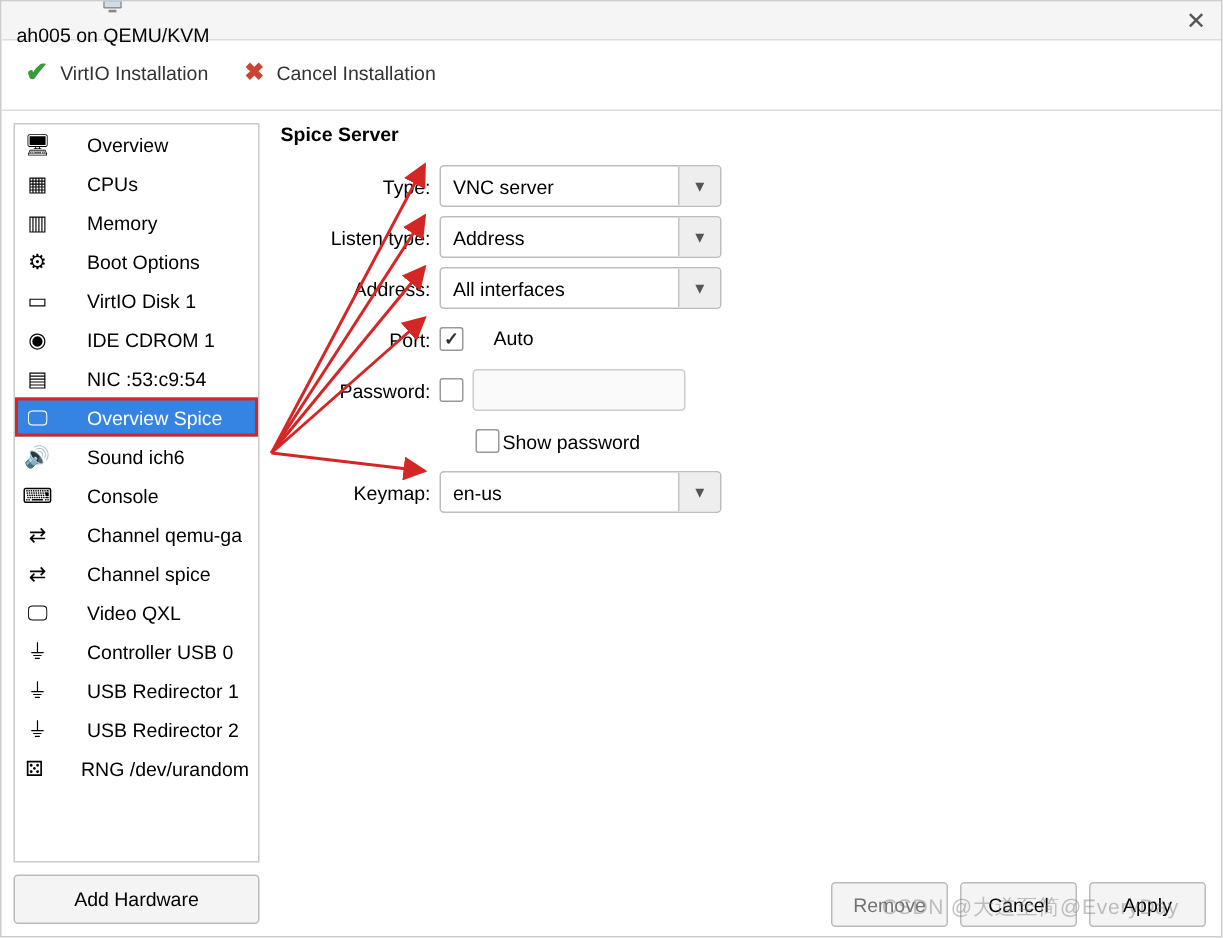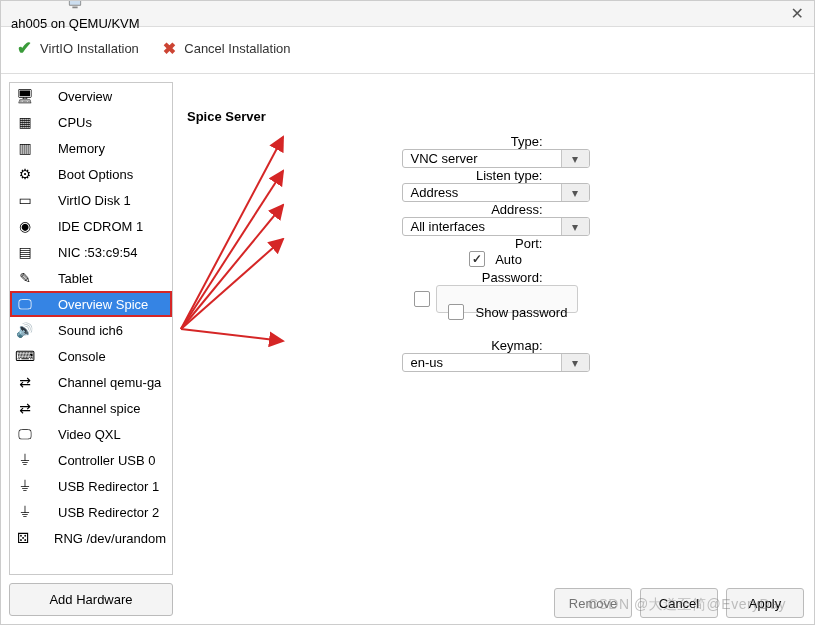--- a/index.html
+++ b/index.html
@@ -12,23 +12,23 @@
     .tb-action { display: flex; align-items: center; gap: 8px; color: #333; cursor: pointer; }
     .check-icon { color:#3a9b3a; font-size:18px; font-weight:bold; }
     .x-icon { color:#c43; font-size:16px; font-weight:bold; }
     .content { flex:1; display:flex; overflow:hidden; }
     .sidebar { width:178px; padding: 8px 6px 0 8px; display:flex; flex-direction:column; }
     .side-list { flex:1; background:#fff; border:1px solid #c9c9c9; overflow-y:auto; }
     .side-item { display:flex; align-items:center; gap:24px; height:26px; padding:0 6px; cursor:pointer; white-space: nowrap; }
     .side-item.selected { background:#3584e4; color:#fff; outline: 2px solid #d52626; outline-offset:-2px; }
     .side-icon { width:18px; height:18px; display:flex; align-items:center; justify-content:center; font-size:14px; }
     .add-hw { margin-top:8px; margin-bottom:8px; padding:8px; border:1px solid #bbb; background:#f4f4f4; border-radius:3px; cursor:pointer; text-align:center; }
-    .main { flex:1; padding:8px 10px 8px 8px; display:flex; flex-direction:column; position:relative;margin-top:27px; }
+    .main { flex:1; padding:8px 10px 8px 8px; display:flex; flex-direction:column; position:relative; }
     .panel-title { font-weight:bold; margin-bottom:10px; }
-    .form-row { display:flex; align-items:center; height:34px;flex-direction:column; }
+    .form-row { display:flex; align-items:center; height:34px; }
     .form-label { width:106px; text-align:right; padding-right:6px; }
     .select { display:flex; align-items:center; width:188px; height:28px; border:1px solid #bdbdbd; border-radius:3px; background:#fff; overflow:hidden; }
     .select-val { flex:1; padding:0 8px; }
     .select-btn { width:28px; height:100%; background:#eee; border-left:1px solid #c5c5c5; display:flex; align-items:center; justify-content:center; color:#555; cursor:pointer; }
     .chev:after { content:"▾"; font-size:12px; }
     .chk { width:16px; height:16px; border:1px solid #999; border-radius:2px; display:flex; align-items:center; justify-content:center; font-size:12px; background:#fff; }
     .chk.checked:after { content:"✓"; color:#333; font-weight:bold; }
     .pw-box { width:142px; height:28px; border:1px solid #ccc; background:#fafafa; margin-left:6px; border-radius:3px; }
     .bottom-bar { position:absolute; bottom:6px; right:10px; display:flex; gap:8px; }
     .btn { min-width:78px; height:30px; border:1px solid #bbb; background:#f4f4f4; border-radius:3px; display:flex; align-items:center; justify-content:center; cursor:pointer; }
@@ -95,24 +95,20 @@
           <span>VirtIO Disk 1</span>
         </div>
       <div class="side-item">
           <span class="side-icon di-cd"></span>
           <span>IDE CDROM 1</span>
         </div>
       <div class="side-item">
           <span class="side-icon di-nic"></span>
           <span>NIC :53:c9:54</span>
         </div>
-      <div class="side-item">
-          <span class="side-icon di-tablet"></span>
-          <span>Tablet</span>
-        </div>
       <div class="side-item selected">
           <span class="side-icon di-display"></span>
           <span>Overview Spice</span>
         </div>
       <div class="side-item">
           <span class="side-icon di-sound"></span>
           <span>Sound ich6</span>
         </div>
       <div class="side-item">
           <span class="side-icon di-console"></span>
@@ -172,37 +168,37 @@
     <div class="form-row">
       <div class="form-label">Address:</div>
       <div class="select">
         <div class="select-val">All interfaces</div>
         <div class="select-btn chev"></div>
       </div>
     </div>
 
     <div class="form-row">
       <div class="form-label">Port:</div>
-      <div style="display:flex;align-items:center;gap:10px;">
+      <div style="display:flex;gap:20px;">
         <div class="chk checked"></div>
         <span>Auto</span>
       </div>
     </div>
 
     <div class="form-row">
       <div class="form-label">Password:</div>
       <div style="display:flex;align-items:center;">
         <div class="chk"></div>
         <div class="pw-box"></div>
       </div>
     </div>
 
     <div class="form-row">
       <div class="form-label"></div>
-      <div style="display:flex;align-items:flex-end;gap:12px;margin-left:24px;">
+      <div style="display:flex;align-items:flex-end;gap:2px;margin-left:24px;">
         <div class="chk"></div>
         <span>Show password</span>
       </div>
     </div>
 
     <div class="form-row">
       <div class="form-label">Keymap:</div>
       <div class="select">
         <div class="select-val">en-us</div>
         <div class="select-btn chev"></div>

